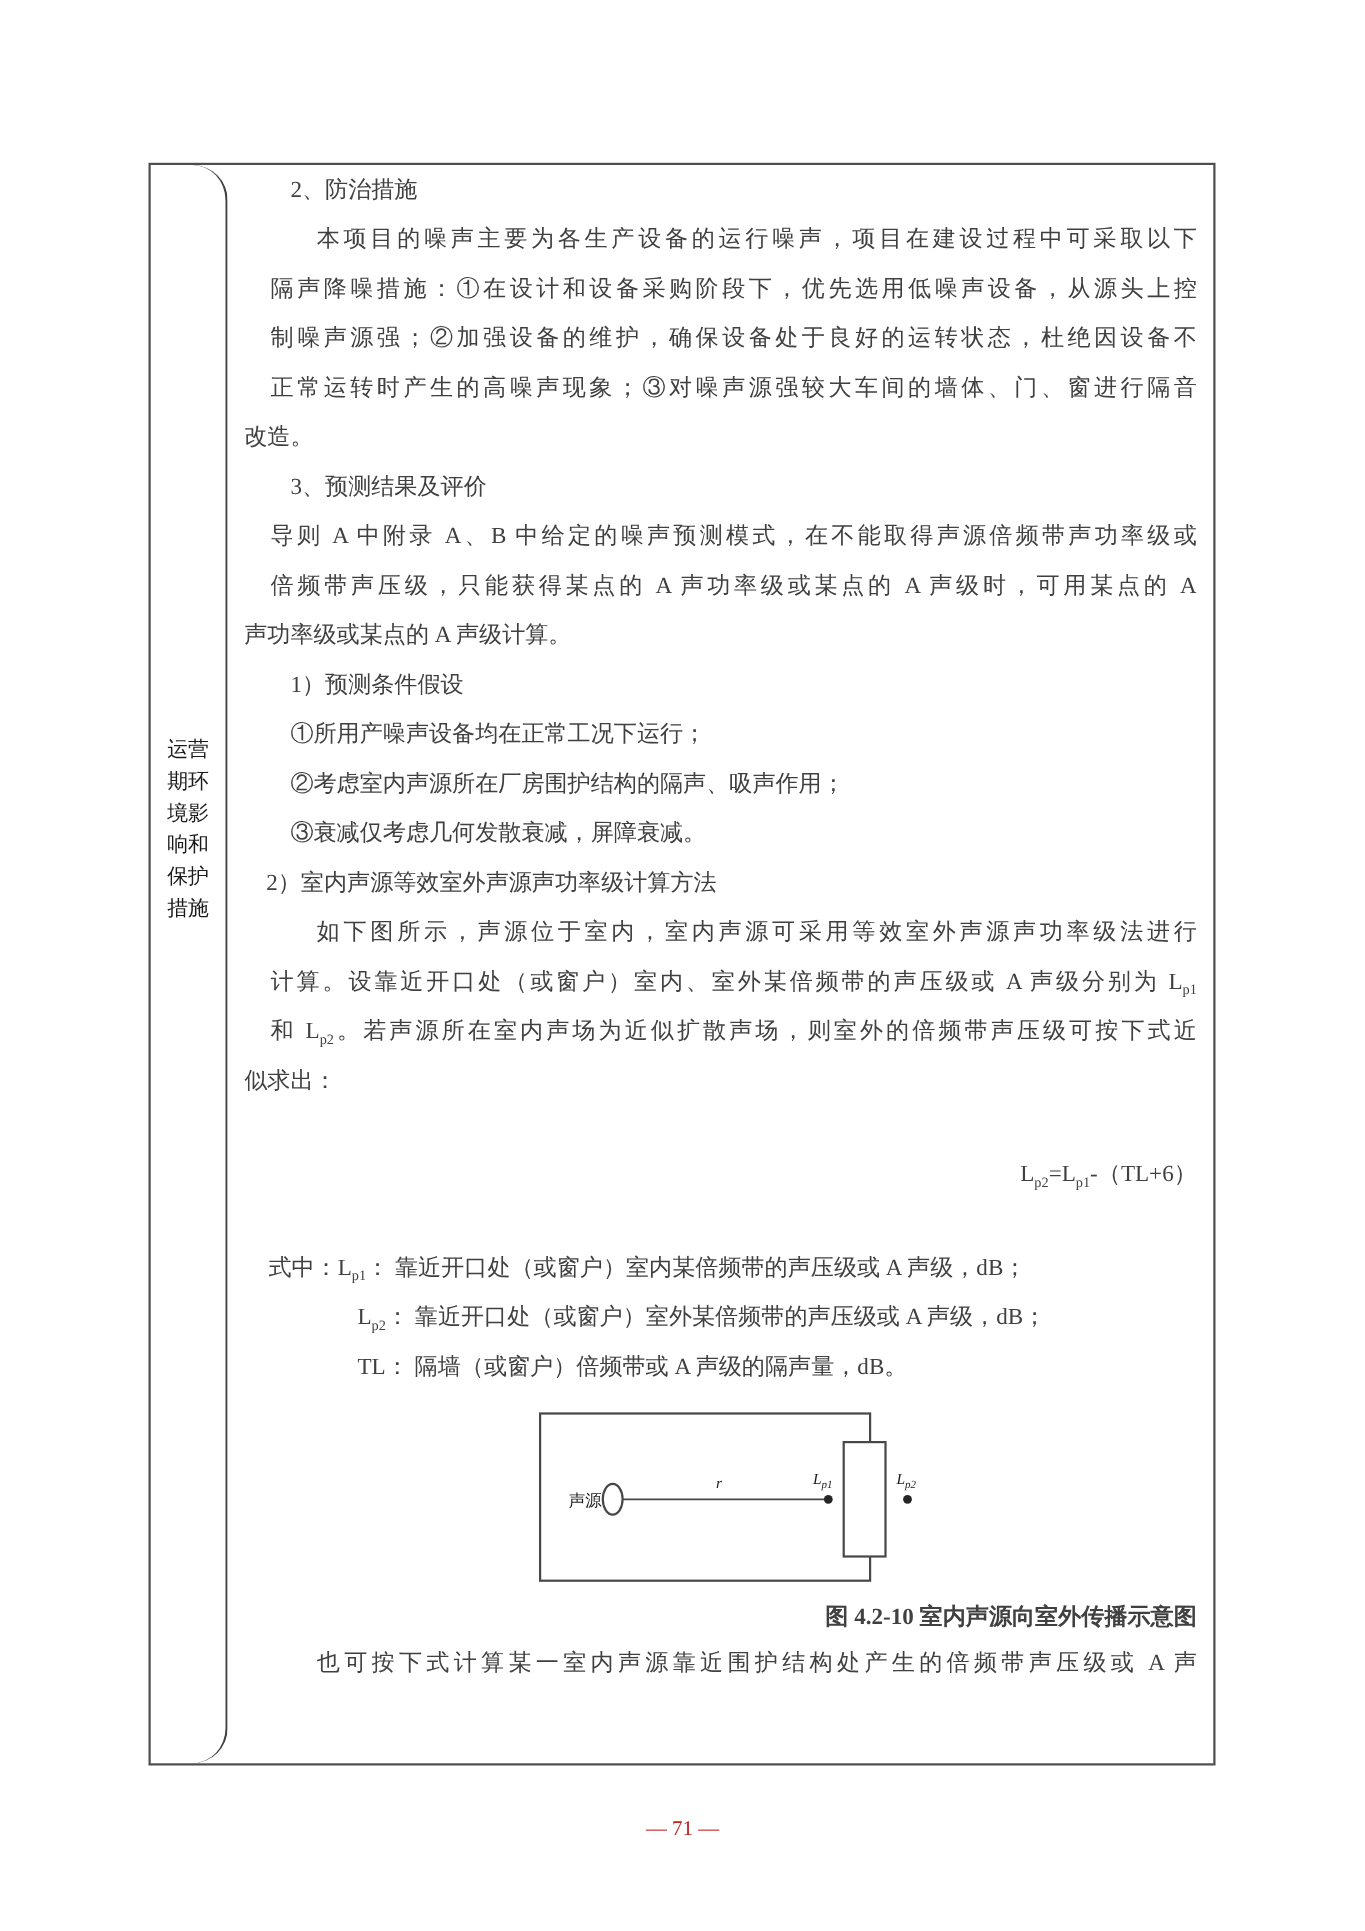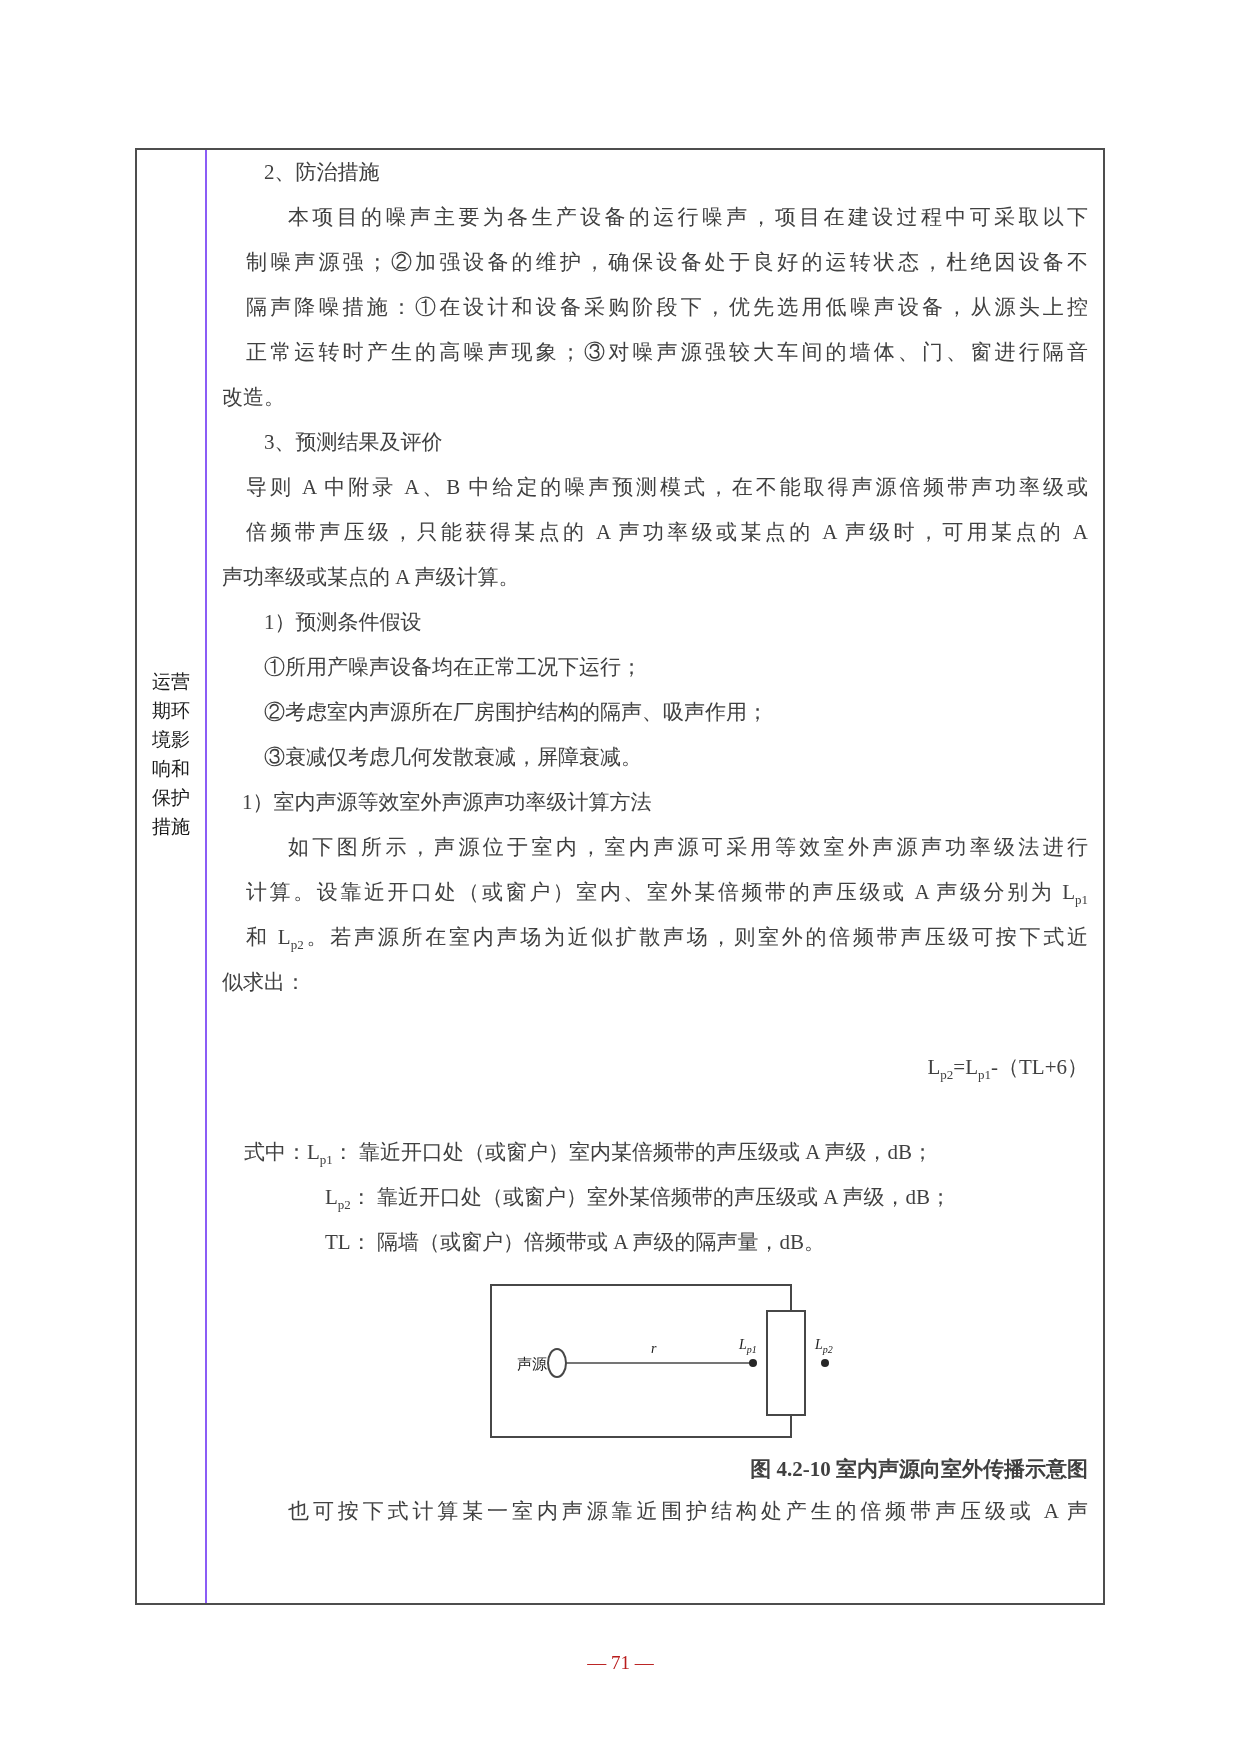--- a/index.html
+++ b/index.html
@@ -7,21 +7,21 @@
     position:relative; width:1241px; height:1755px; background:#ffffff;
     font-family:"Liberation Serif","DejaVu Serif",serif; color:#1a1a1a;
     overflow:hidden;
   }
   .doc-table {
     position:absolute; left:135px; top:148px; width:970px; height:1457px;
     box-sizing:border-box; border:2px solid #4d4d4d; display:flex;
   }
   .label-cell {
     width:70px; flex:0 0 70px; box-sizing:border-box;
-    border-right:2px solid #8b5cf6; position:relative;
+    border-right:2px solid #404040; position:relative;border-radius:32px;
   }
   .label-text {
     position:absolute; top:517px; left:0; width:100%;
     text-align:center; font-size:19px; line-height:29px; color:#1a1a1a;
   }
   .content-cell {
     flex:1 1 auto; box-sizing:border-box; padding:0 15px;
     font-size:21px; color:#404040;
   }
   .t-line {
@@ -60,33 +60,33 @@
           <div>保护</div>
           <div>措施</div>
         </div>
     </div>
 
     <div class="content-cell">
 
       <div>
           <div class="t-line" style="padding-left: 42px;"><span>2、防治措施</span></div>
           <div class="t-line justify" style="padding-left: 42px;"><span>本项目的噪声主要为各生产设备的运行噪声，项目在建设过程中可采取以下</span></div>
+          <div class="t-line justify"><span>隔声降噪措施：①在设计和设备采购阶段下，优先选用低噪声设备，从源头上控</span></div>
           <div class="t-line justify"><span>制噪声源强；②加强设备的维护，确保设备处于良好的运转状态，杜绝因设备不</span></div>
-          <div class="t-line justify"><span>隔声降噪措施：①在设计和设备采购阶段下，优先选用低噪声设备，从源头上控</span></div>
           <div class="t-line justify"><span>正常运转时产生的高噪声现象；③对噪声源强较大车间的墙体、门、窗进行隔音</span></div>
           <div class="t-line"><span>改造。</span></div>
           <div class="t-line" style="padding-left: 42px;"><span>3、预测结果及评价</span></div>
           <div class="t-line justify"><span>导则 A 中附录 A、B 中给定的噪声预测模式，在不能取得声源倍频带声功率级或</span></div>
           <div class="t-line justify"><span>倍频带声压级，只能获得某点的 A 声功率级或某点的 A 声级时，可用某点的 A</span></div>
           <div class="t-line"><span>声功率级或某点的 A 声级计算。</span></div>
           <div class="t-line" style="padding-left: 42px;"><span>1）预测条件假设</span></div>
           <div class="t-line" style="padding-left: 42px;"><span>①所用产噪声设备均在正常工况下运行；</span></div>
           <div class="t-line" style="padding-left: 42px;"><span>②考虑室内声源所在厂房围护结构的隔声、吸声作用；</span></div>
           <div class="t-line" style="padding-left: 42px;"><span>③衰减仅考虑几何发散衰减，屏障衰减。</span></div>
-          <div class="t-line" style="padding-left: 20px;"><span>1）室内声源等效室外声源声功率级计算方法</span></div>
+          <div class="t-line" style="padding-left: 20px;"><span>2）室内声源等效室外声源声功率级计算方法</span></div>
           <div class="t-line justify" style="padding-left: 42px;"><span>如下图所示，声源位于室内，室内声源可采用等效室外声源声功率级法进行</span></div>
           <div class="t-line justify"><span>计算。设靠近开口处（或窗户）室内、室外某倍频带的声压级或 A 声级分别为 L</span><span class="subscript">p1</span></div>
           <div class="t-line justify"><span>和 L</span><span class="subscript">p2</span><span>。若声源所在室内声场为近似扩散声场，则室外的倍频带声压级可按下式近</span></div>
           <div class="t-line"><span>似求出：</span></div>
           <div class="t-line center" style="margin-top: 40px; margin-bottom: 40px;"><span>L</span><span class="subscript">p2</span><span>=L</span><span class="subscript">p1</span><span>-（TL+6）</span></div>
           <div class="t-line" style="padding-left: 22px;"><span>式中：L</span><span class="subscript">p1</span><span>： 靠近开口处（或窗户）室内某倍频带的声压级或 A 声级，dB；</span></div>
           <div class="t-line" style="padding-left: 103px;"><span>L</span><span class="subscript">p2</span><span>： 靠近开口处（或窗户）室外某倍频带的声压级或 A 声级，dB；</span></div>
           <div class="t-line" style="padding-left: 103px;"><span>TL： 隔墙（或窗户）倍频带或 A 声级的隔声量，dB。</span></div>
         </div>
 

